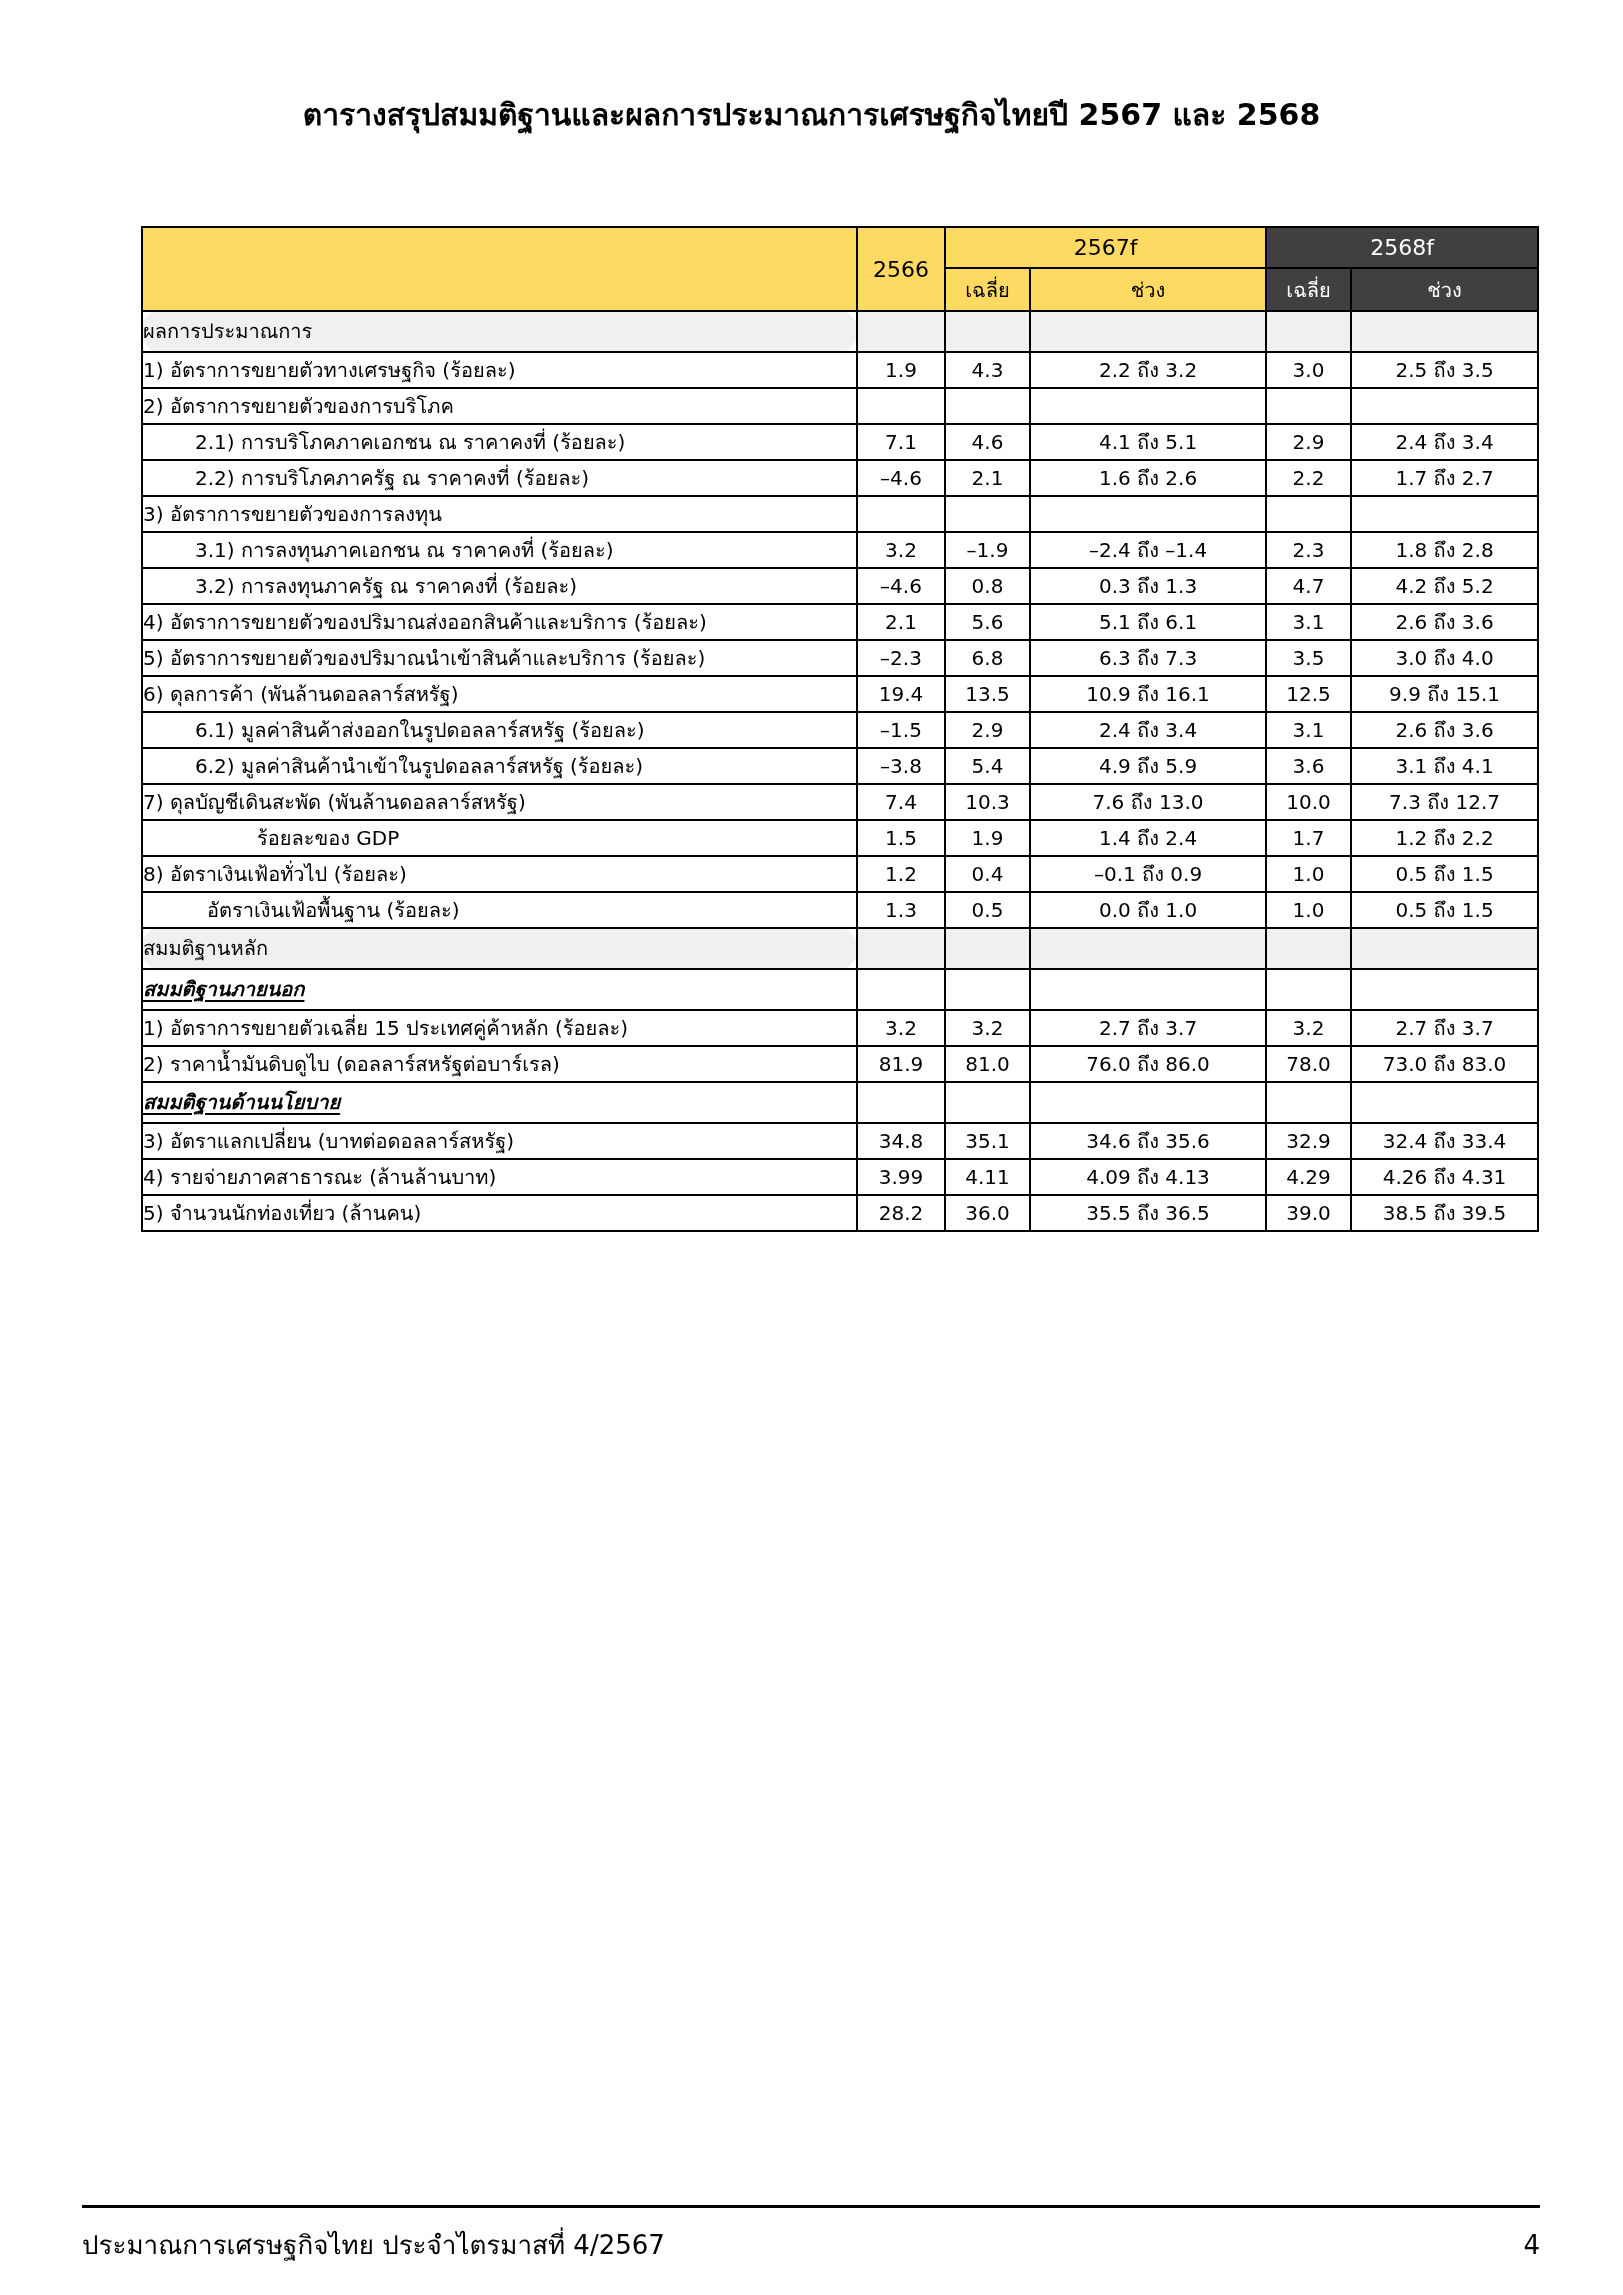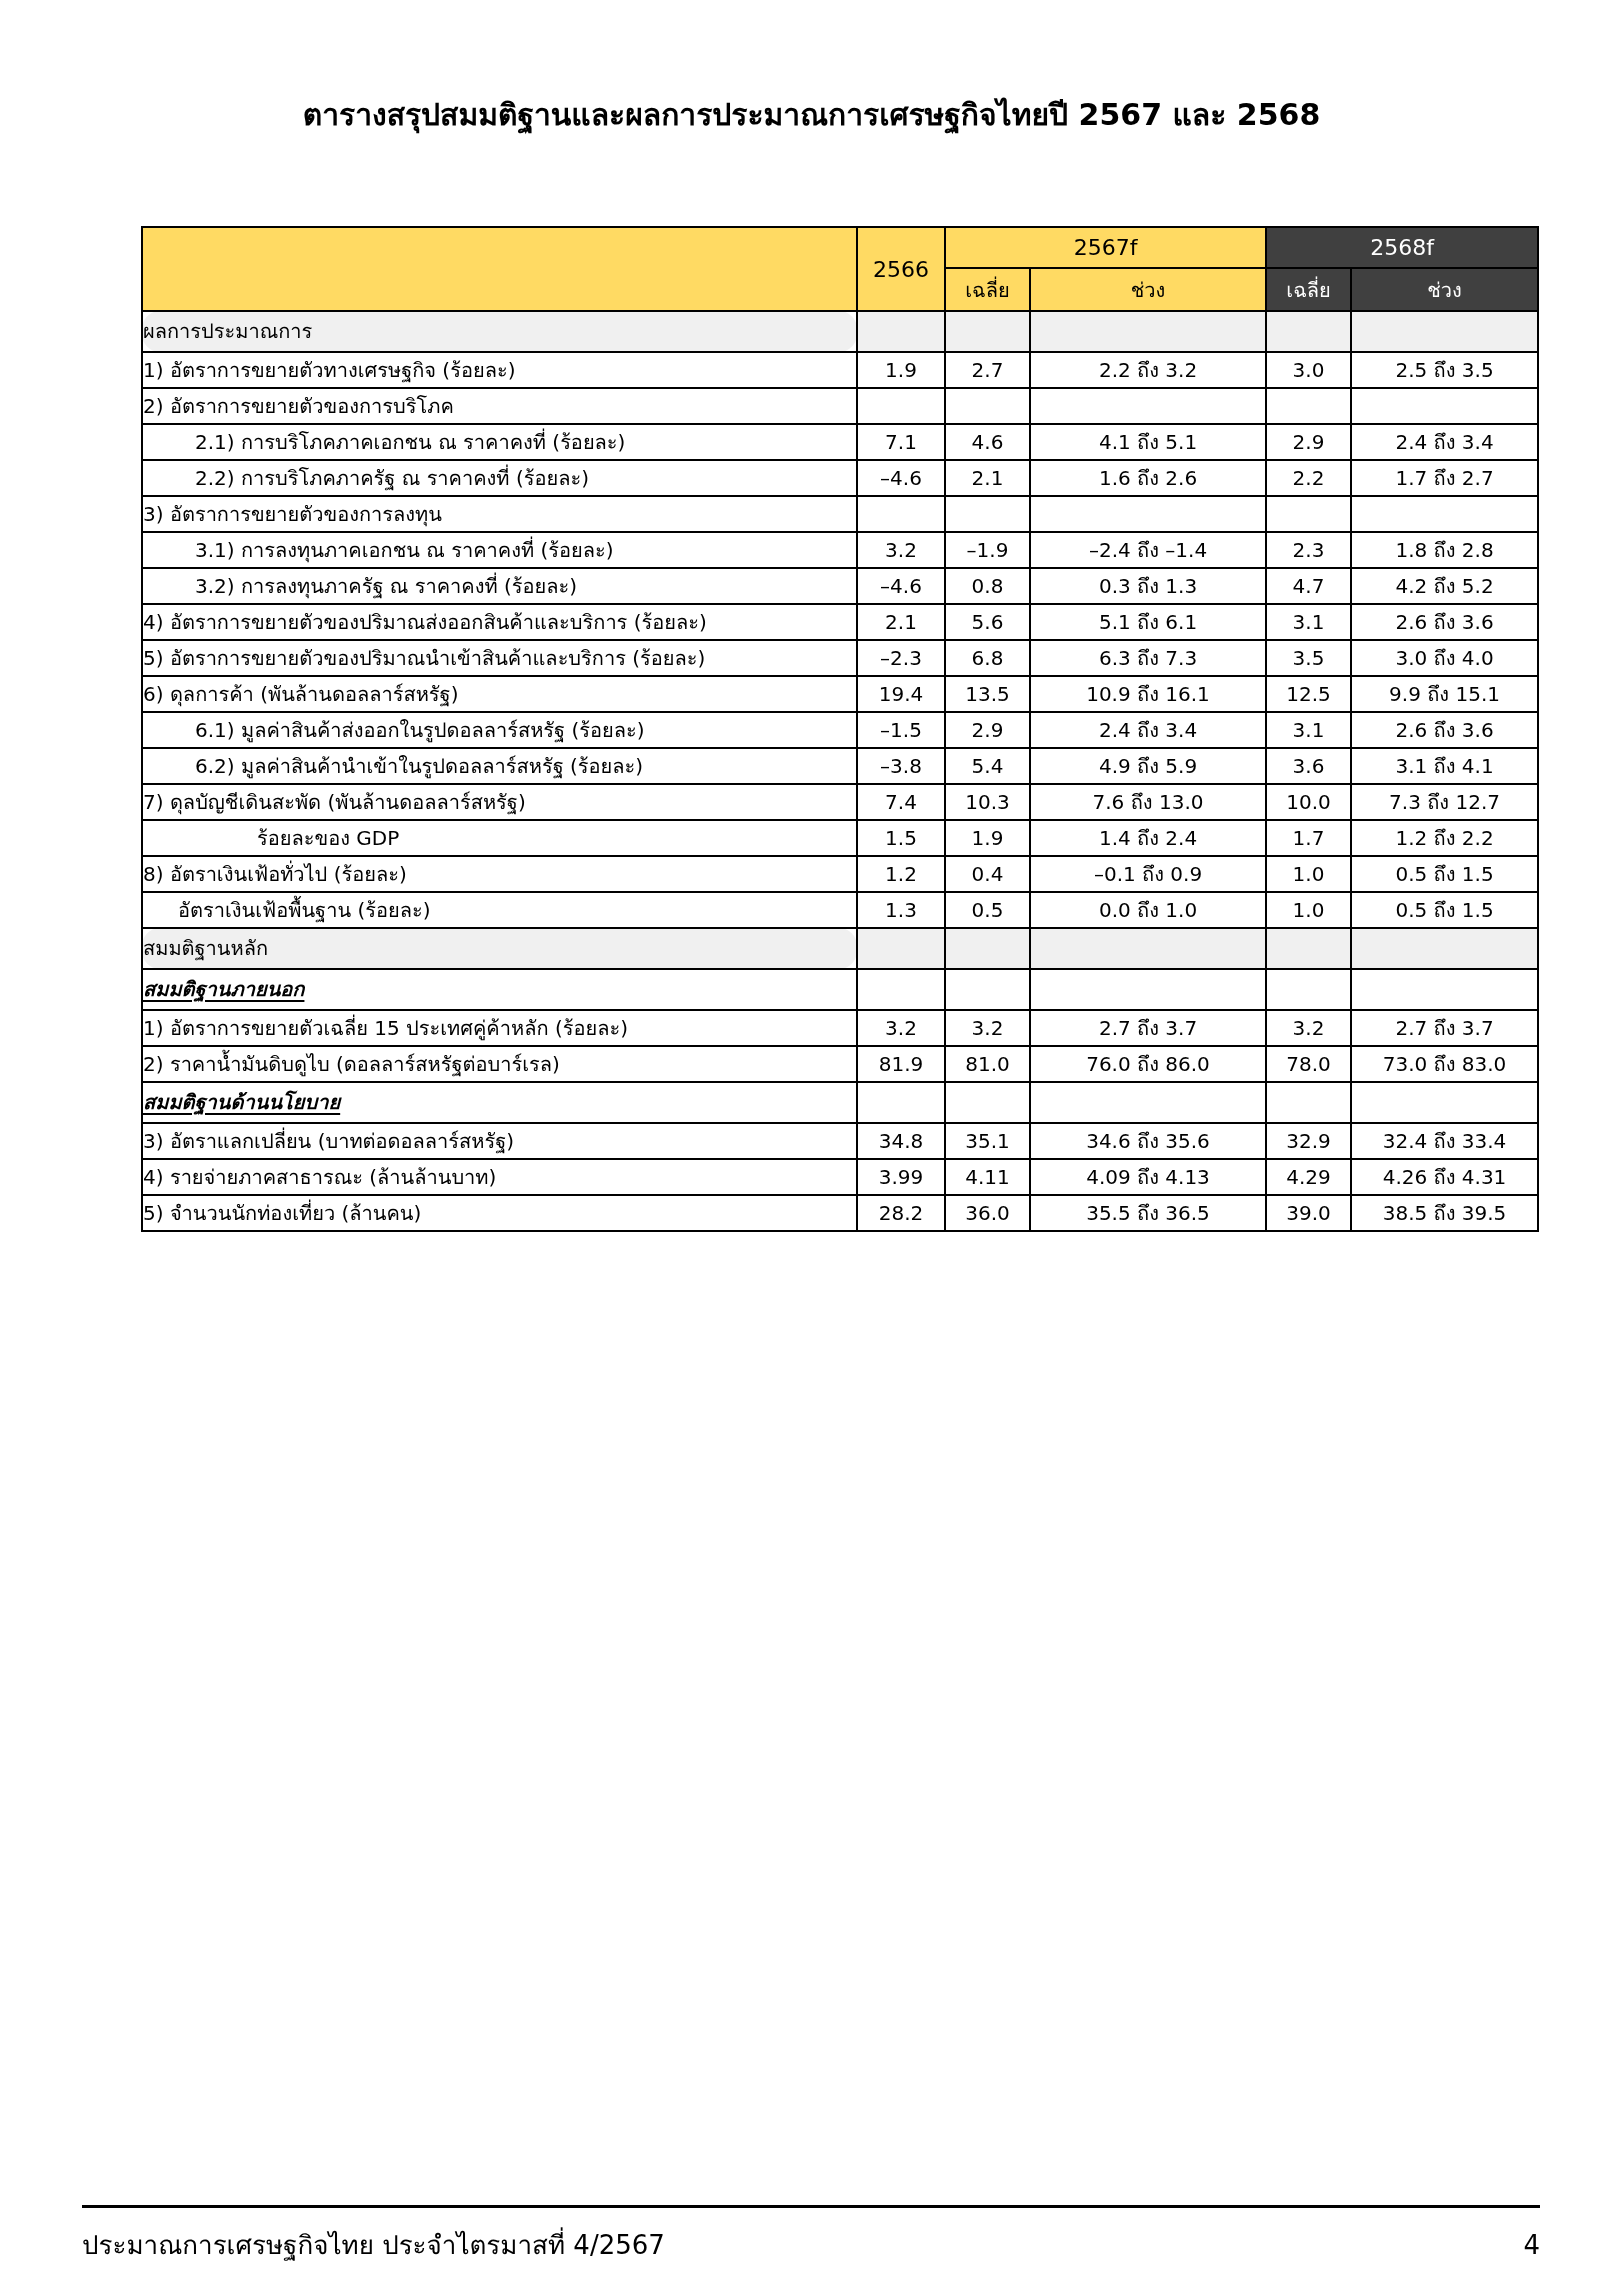--- a/index.html
+++ b/index.html
@@ -100,21 +100,21 @@
   td.val {
     text-align: center;
     font-size: 20px;
     padding: 9.2px 2.6px;
     white-space: nowrap;
   }
 
   
   td.lbl.ind-1 { padding-left: 52px; }
   td.lbl.ind-2 { padding-left: 114px; }
-  td.lbl.ind-half { padding-left: 35px; }
+  td.lbl.ind-half { padding-left: 64px; }
 
   
   tr.section > td {
     background: #F0F0F0;
   }
   tr.section td.lbl {
     font-weight: normal;
     height: 39px;
   }
 
@@ -189,21 +189,21 @@
             <td class="lbl ">ผลการประมาณการ</td>
             <td class="val"></td>
             <td class="val"></td>
             <td class="val"></td>
             <td class="val"></td>
             <td class="val"></td>
           </tr>
           <tr>
             <td class="lbl ">1) อัตราการขยายตัวทางเศรษฐกิจ (ร้อยละ)</td>
             <td class="val">1.9</td>
-            <td class="val">2.7</td>
+            <td class="val">4.3</td>
             <td class="val">2.2 ถึง 3.2</td>
             <td class="val">3.0</td>
             <td class="val">2.5 ถึง 3.5</td>
           </tr>
           <tr>
             <td class="lbl ">2) อัตราการขยายตัวของการบริโภค</td>
             <td class="val"></td>
             <td class="val"></td>
             <td class="val"></td>
             <td class="val"></td>

